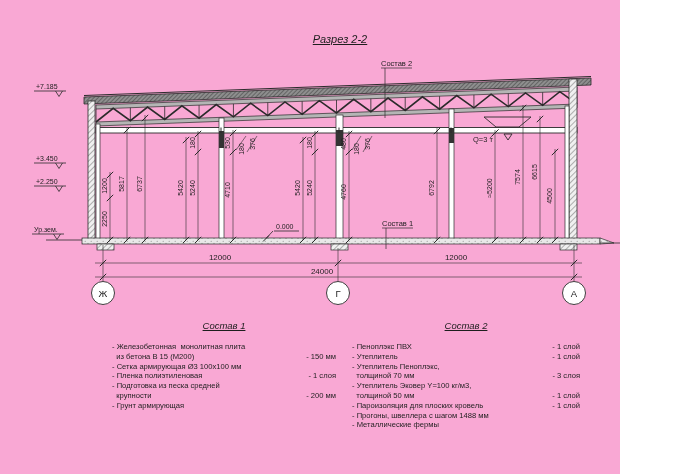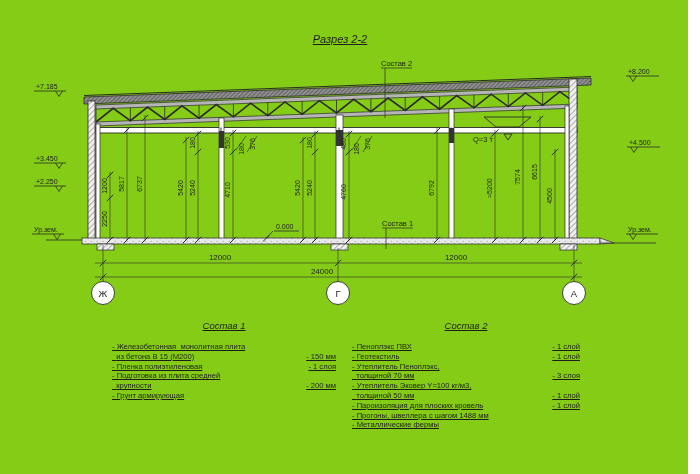--- a/index.html
+++ b/index.html
@@ -1,27 +1,27 @@
 <!DOCTYPE html>
 <html><head>
 <meta charset="utf-8">
 <style>
   html,body{margin:0;padding:0;background:#fff;}
-  .page{position:relative;width:688px;height:474px;background:#84cc16;overflow:hidden;
+  .page{position:relative;width:620px;height:474px;background:#f9a8d4;overflow:hidden;
         font-family:"Liberation Sans",sans-serif;color:#1e1e1e;}
   svg{position:absolute;left:0;top:0;}
   .title{position:absolute;left:260px;top:33px;width:160px;text-align:center;
          font-size:11px;font-style:italic;text-decoration:underline;}
   .spec{position:absolute;top:320px;}
   .spec1{left:112px;width:224px;}
   .spec2{left:352px;width:228px;}
   .spec-title{text-align:center;font-size:9.5px;font-style:italic;
               text-decoration:underline;margin-bottom:11px;}
   .spec-item{display:flex;justify-content:space-between;align-items:flex-end;
-             font-size:7.6px;line-height:9.8px;text-decoration:underline;}
+             font-size:7.6px;line-height:9.8px;}
   .spec-name{white-space:pre-wrap;}
   .spec-val{white-space:nowrap;padding-left:4px;}
   
   text{font-family:"Liberation Sans",sans-serif;fill:#1e1e1e;}
   .d{font-size:7px;}
   .e{font-size:7px;}
   .h{font-size:8px;}
   .a{font-size:9.5px;}
   .c{font-size:7.5px;}
 </style>
@@ -268,42 +268,46 @@
   </svg>
 
   <div class="spec spec1">
     <div class="spec-title">Состав 1</div>
     <div class="spec-item">
         <span class="spec-name">- Железобетонная  монолитная плита
   из бетона В 15 (М200)</span>
         <span class="spec-val">- 150 мм</span>
       </div>
     <div class="spec-item">
+        <span class="spec-name">- Сетка армирующая Ø3 100х100 мм</span>
+        <span class="spec-val"></span>
+      </div>
+    <div class="spec-item">
         <span class="spec-name">- Пленка полиэтиленовая</span>
         <span class="spec-val">-  1 слоя</span>
       </div>
     <div class="spec-item">
-        <span class="spec-name">- Подготовка из плита средней
+        <span class="spec-name">- Подготовка из песка средней
   крупности</span>
         <span class="spec-val">- 200 мм</span>
       </div>
     <div class="spec-item">
         <span class="spec-name">- Грунт армирующая</span>
         <span class="spec-val"></span>
       </div>
   </div>
 
   <div class="spec spec2">
     <div class="spec-title">Состав 2</div>
     <div class="spec-item">
         <span class="spec-name">- Пеноплэкс ПВХ</span>
         <span class="spec-val">- 1 слой</span>
       </div>
     <div class="spec-item">
-        <span class="spec-name">- Геотекстиль</span>
+        <span class="spec-name">- Утеплитель</span>
         <span class="spec-val">- 1 слой</span>
       </div>
     <div class="spec-item">
         <span class="spec-name">- Утеплитель Пеноплэкс,
   толщиной 70 мм</span>
         <span class="spec-val">- 3 слоя</span>
       </div>
     <div class="spec-item">
         <span class="spec-name">- Утеплитель Эковер Y=100 кг/м3,
   толщиной 50 мм</span>

